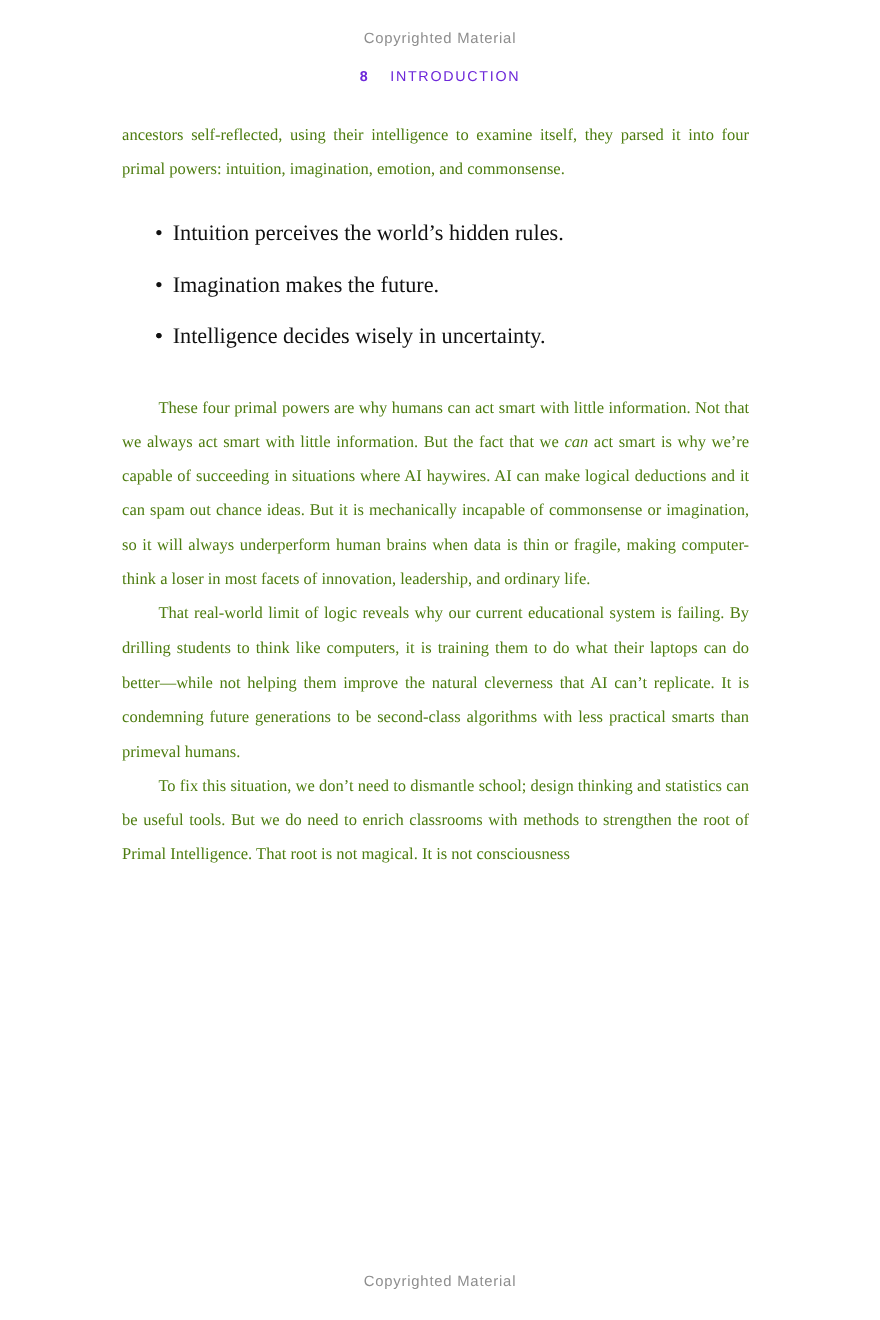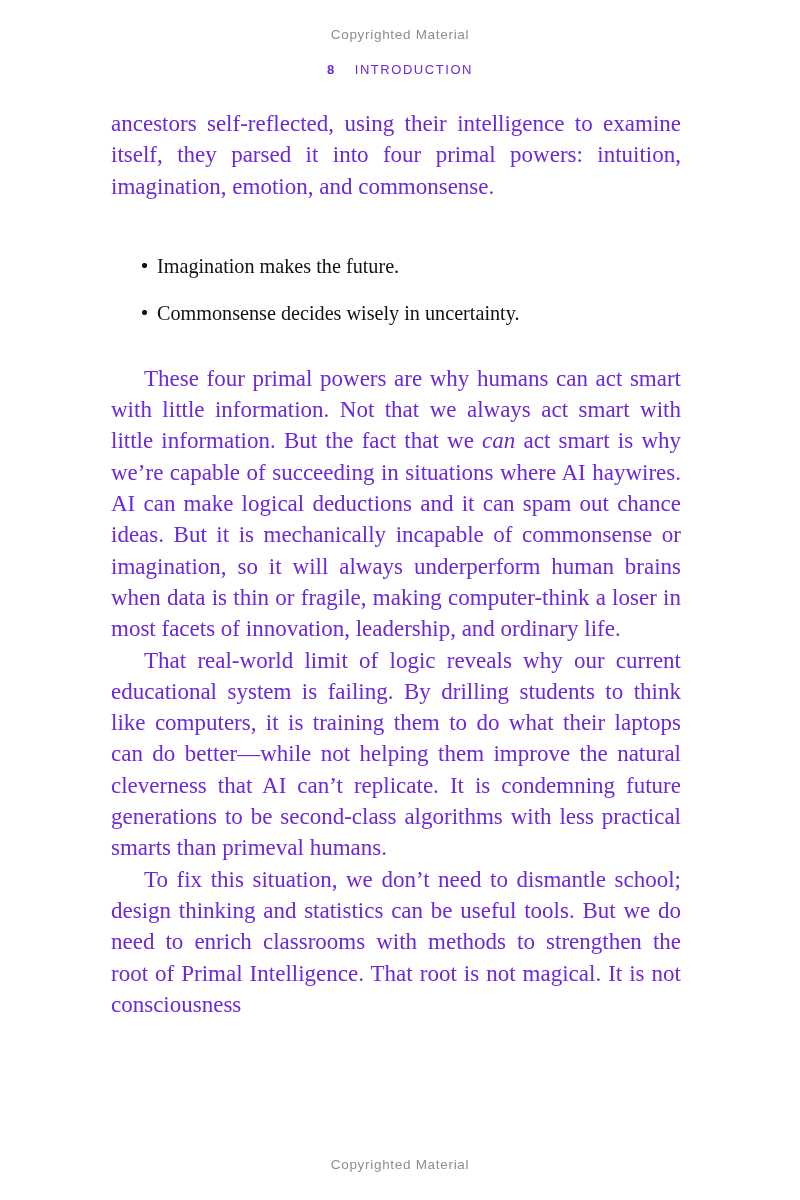--- a/index.html
+++ b/index.html
@@ -54,23 +54,23 @@
 
   
   .textblock {
     position: absolute;
     left: 111px;
     top: 108px;
     width: 570px;
   }
   p.body {
     margin: 0;
-    font-size: 23px;
+    font-size: 15px;
     line-height: 31.3px;
-    color: #6d28d9;
+    color: #4d7c0f;
     text-align: justify;
     text-indent: 0;
     -webkit-hyphens: none;
     hyphens: none;
   }
   p.body.indent { text-indent: 33px; }
   p.body em { font-style: italic; }
 
   
   ul.bullets {
@@ -114,31 +114,32 @@
 
   <div class="textblock">
 
     <p class="body">ancestors self-reflected, using their intelligence to examine itself, they parsed it into four primal powers: intuition, imagination, emotion, and commonsense.</p>
 
     <div class="spacer-before-list"></div>
 
     <ul class="bullets">
       <li>
         <span class="dot">•</span>
+        <span>Intuition perceives the world’s hidden rules.</span>
       </li>
       <li>
         <span class="dot">•</span>
         <span>Imagination makes the future.</span>
       </li>
       <li>
         <span class="dot">•</span>
       </li>
       <li>
         <span class="dot">•</span>
-        <span>Commonsense decides wisely in uncertainty.</span>
+        <span>Intelligence decides wisely in uncertainty.</span>
       </li>
     </ul>
 
     <div class="spacer-after-list"></div>
 
     <p class="body indent"><span>These four primal powers are why humans can act smart with little information. Not that we always act smart with little information. But the fact that we </span><em>can</em><span> act smart is why we’re capable of succeeding in situations where AI haywires. AI can make logical deductions and it can spam out chance ideas. But it is mechanically incapable of commonsense or imagination, so it will always underperform human brains when data is thin or fragile, making computer-think a loser in most facets of innovation, leadership, and ordinary life.</span></p>
 
     <p class="body indent">That real-world limit of logic reveals why our current educational system is failing. By drilling students to think like computers, it is training them to do what their laptops can do better—while not helping them improve the natural cleverness that AI can’t replicate. It is condemning future generations to be second-class algorithms with less practical smarts than primeval humans.</p>
 
     <p class="body indent">To fix this situation, we don’t need to dismantle school; design thinking and statistics can be useful tools. But we do need to enrich classrooms with methods to strengthen the root of Primal Intelligence. That root is not magical. It is not consciousness</p>

